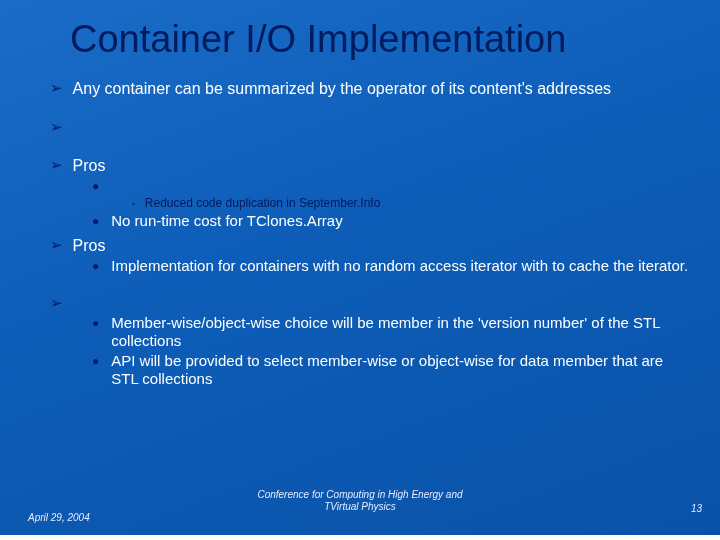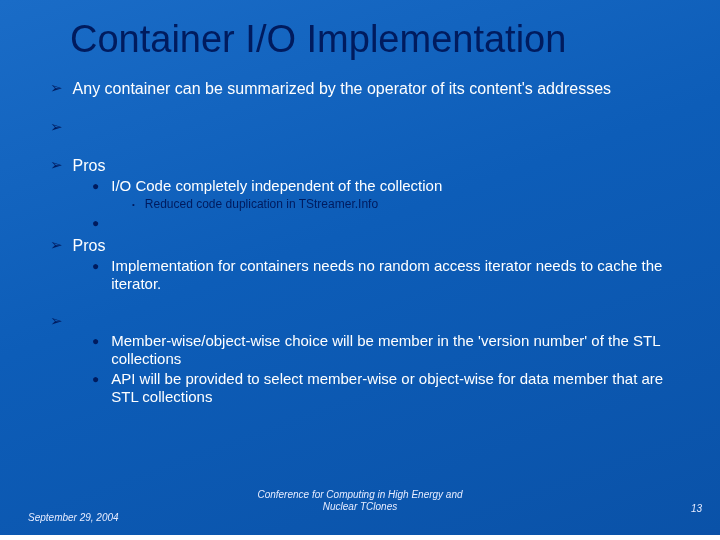--- a/index.html
+++ b/index.html
@@ -103,40 +103,40 @@
 
     <div class="spacer-sm"></div>
 
     <div class="lvl1">
       <span class="b">➢</span>
       <span>Pros</span>
     </div>
 
     <div class="lvl2">
       <span class="b">●</span>
-      <span>I/O Code completely independent of the collection</span>
     </div>
 
     <div class="lvl3">
       <span class="b">•</span>
-      <span>Reduced code duplication in TStreamer.Info</span>
+      <span>Reduced code duplication in September.Info</span>
     </div>
 
     <div class="lvl2">
       <span class="b">●</span>
+      <span>No run-time cost for TClones.Array</span>
     </div>
 
     <div class="lvl1">
       <span class="b">➢</span>
       <span>Pros</span>
     </div>
 
     <div class="lvl2">
       <span class="b">●</span>
-      <span>Implementation for containers needs no random access iterator needs to cache the iterator.</span>
+      <span>Implementation for containers with no random access iterator with to cache the iterator.</span>
     </div>
 
     <div class="spacer-sm"></div>
 
     <div class="lvl1">
       <span class="b">➢</span>
     </div>
 
     <div class="lvl2">
       <span class="b">●</span>
@@ -144,21 +144,21 @@
     </div>
 
     <div class="lvl2">
       <span class="b">●</span>
       <span>API will be provided to select member-wise or object-wise for data member that are STL collections</span>
     </div>
 
   </div>
 
   <div class="footer">
-    <div class="footer-left">September 29, 2004</div>
+    <div class="footer-left">April 29, 2004</div>
     <div class="footer-center">
       <span>Conference for Computing in High Energy and</span><br>
-      <span>Nuclear TClones</span>
+      <span>TVirtual Physics</span>
     </div>
     <div class="footer-right">13</div>
   </div>
 
 </div>
 
 </body></html>

